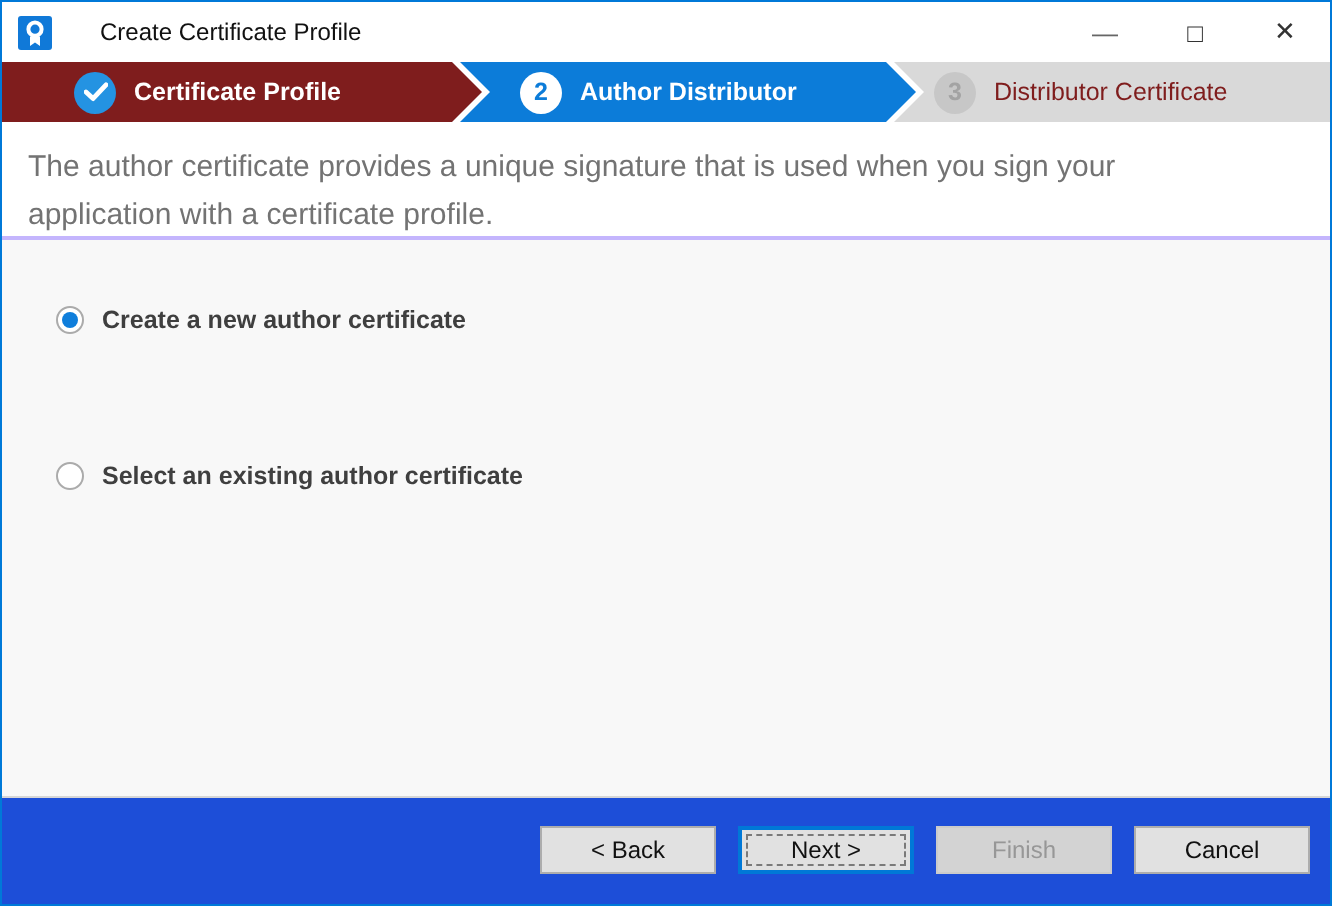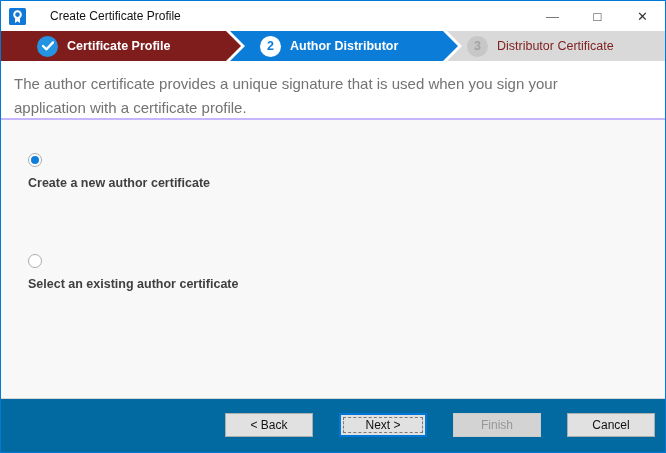--- a/index.html
+++ b/index.html
@@ -37,30 +37,30 @@
   .step-2 .step-circle{background:#fff;color:#0c7cd9;}
   .step-3 .step-circle{background:#c7c7c7;color:#a3a3a3;}
   .step-label{margin-left:9px;font-size:12.5px;font-weight:bold;color:#fff;white-space:nowrap;}
   .step-3 .step-label{font-weight:normal;color:#7f1d1d;}
   
   .desc{height:59px;background:#fff;padding:11px 36px 0 13px;font-size:15px;
         color:#737373;line-height:1.6;border-bottom:2px solid #c4b5fd;flex:0 0 auto;}
   .desc span{display:block;max-width:618px;}
   
   .content{flex:1 1 auto;background:#f8f8f8;padding:33px 0 0 27px;}
-  .option{display:flex;gap:9px;cursor:default;flex-direction:column;}
+  .option{display:flex;align-items:center;gap:9px;cursor:default;}
   .option + .option{margin-top:64px;}
   .radio{width:14px;height:14px;border-radius:50%;border:1px solid #ababab;background:#fff;
          position:relative;flex:0 0 auto;}
   .radio.selected::after{content:"";position:absolute;left:2px;top:2px;width:8px;height:8px;
          border-radius:50%;background:#0f7edb;}
   .option-label{font-size:12.5px;font-weight:bold;color:#3f3f3f;white-space:nowrap;}
   
-  .footer{height:54px;background:#0369a1;border-top:1px solid #d6d6d6;display:flex;
-          justify-content:flex-end;align-items:flex-start;padding:14px 10px 0 0;gap:26px;flex:0 0 auto;}
+  .footer{height:54px;background:#1d4ed8;border-top:1px solid #d6d6d6;display:flex;
+          justify-content:flex-end;align-items:flex-start;padding:14px 10px 0 0;gap:11px;flex:0 0 auto;}
   .btn{width:88px;height:24px;background:#e1e1e1;border:1px solid #adadad;color:#111;
        font-size:12px;font-family:inherit;display:flex;align-items:center;justify-content:center;
        cursor:default;}
   .btn.focused{border:2px solid #0078d7;outline:1px dashed #7a7a7a;outline-offset:-5px;}
   .btn.disabled{background:#d3d3d3;border-color:#cbcbcb;color:#979797;}
 </style>
 </head>
 <body>
 
 <div class="window">

